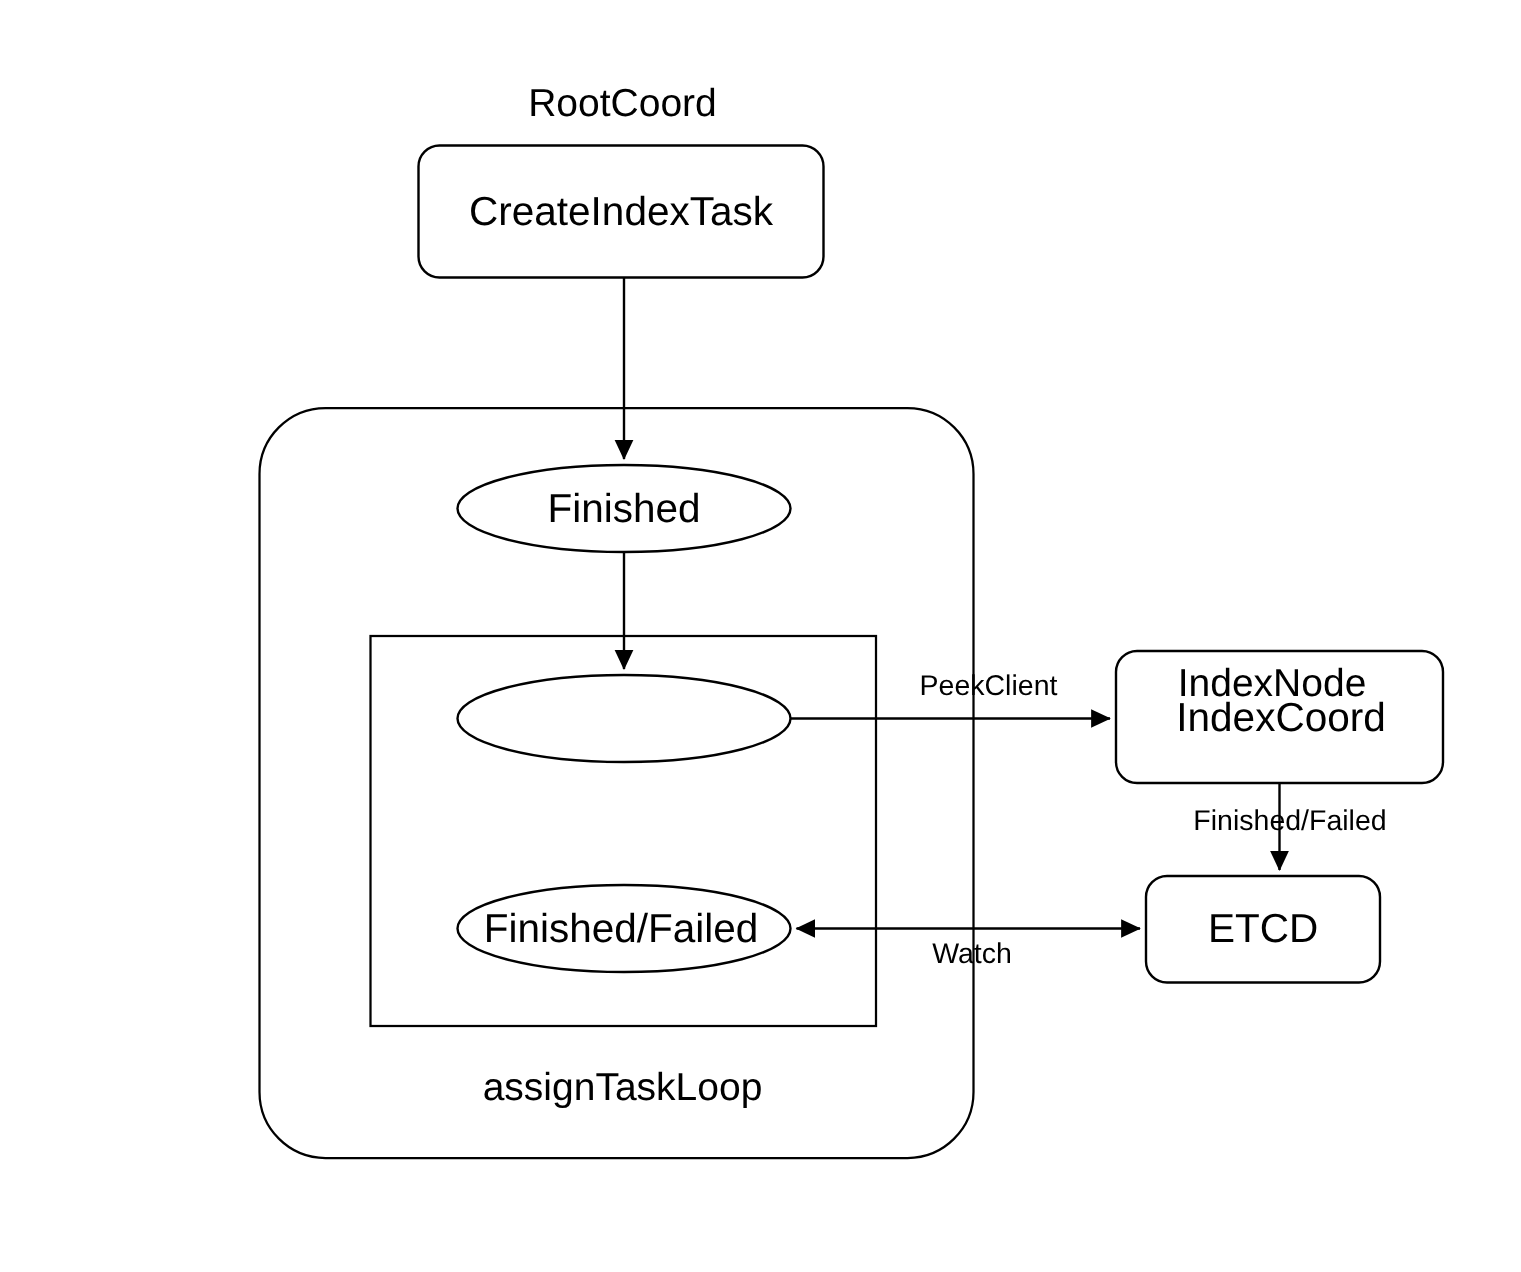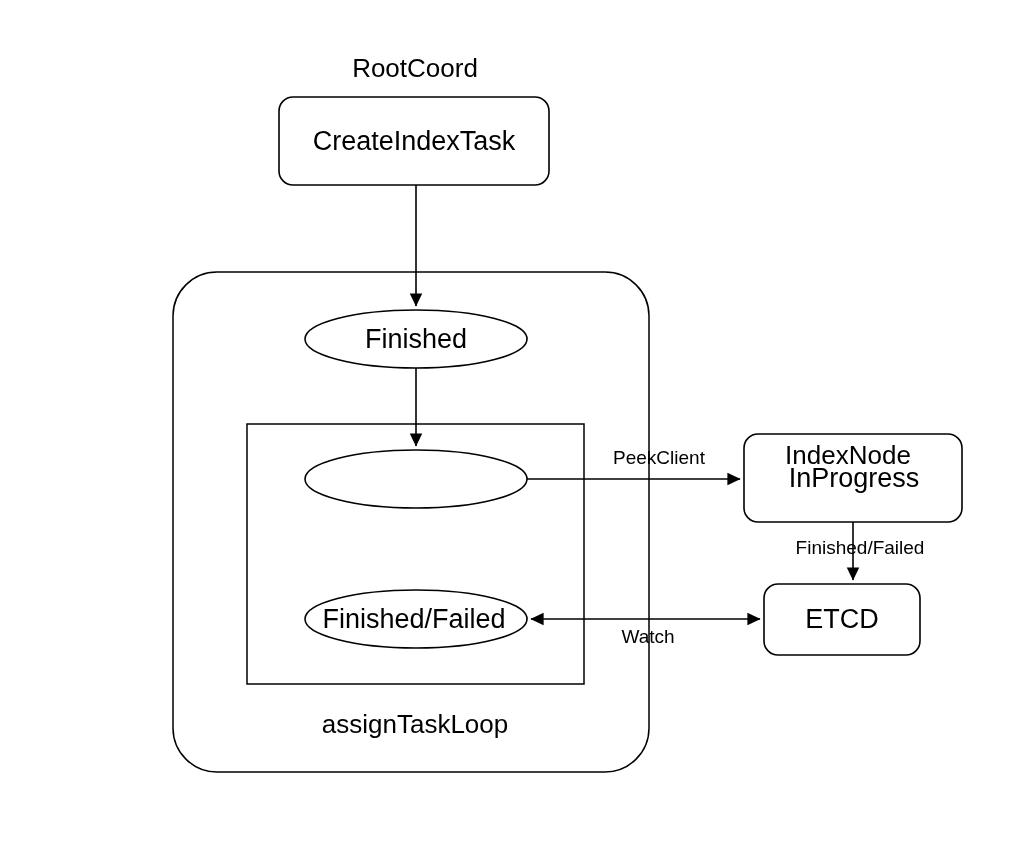--- a/index.html
+++ b/index.html
@@ -104,21 +104,21 @@
 
   <div class="lbl lbl-group center-x" style="left:415px; top:55px;">RootCoord</div>
 
   <div class="lbl lbl-node center-x" style="left:414px; top:128px;">CreateIndexTask</div>
 
   <div class="lbl lbl-node center-x" style="left:416px; top:326px;">Finished</div>
 
 
   <div class="lbl lbl-node center-x" style="left:414px; top:606px;">Finished/Failed</div>
 
-  <div class="lbl lbl-node center-x" style="left:854px; top:465px;">InProgress</div>
+  <div class="lbl lbl-node center-x" style="left:854px; top:465px;">IndexCoord</div>
 
   <div class="lbl lbl-node center-x" style="left:842px; top:606px;">ETCD</div>
 
 
   <div class="lbl lbl-group center-x" style="left:415px; top:711px;">assignTaskLoop</div>
 
   <div class="lbl lbl-group center-x" style="left:848px; top:398px;margin-top:44px;">IndexNode</div>
 
   <div class="lbl lbl-edge center-x" style="left:659px; top:448px;">PeekClient</div>
 

